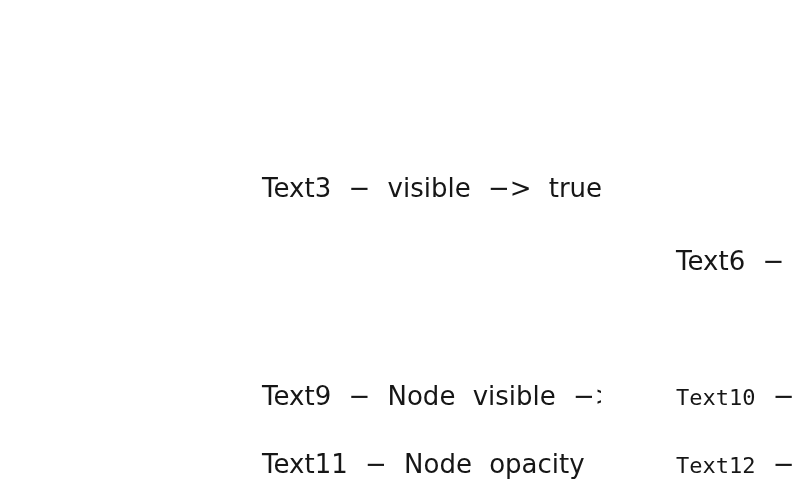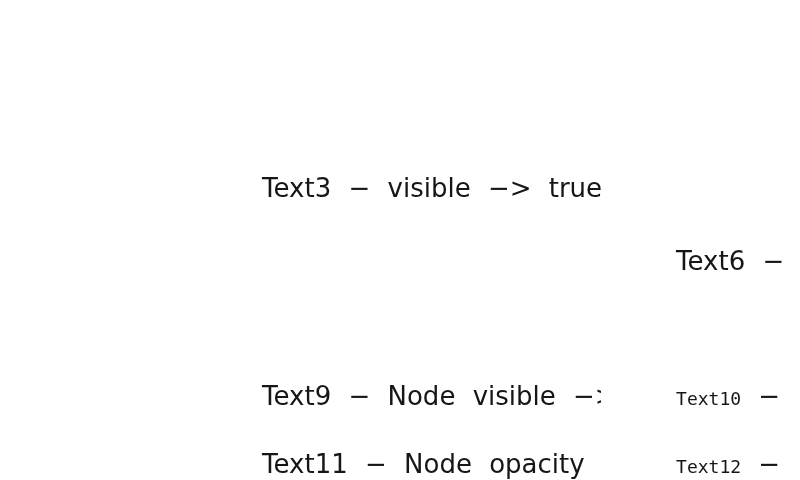--- a/index.html
+++ b/index.html
@@ -23,21 +23,21 @@
     position: absolute;
     line-height: 30px;
   }
   
   .boxed {
     background: #ffffff;
     padding-left: 6px;
   }
   .mono-id {
     font-family: "DejaVu Sans Mono", monospace;
-    font-size: 18px;          
+    font-size: 22px;          
   }
   
   #item-text3  { left: 193px; top: 143px; }
   #item-text6  { left: 601px; top: 216px; }
   #item-text9  { left: 193px; top: 351px; }
   #item-text10 { left: 601px; top: 351px; }
   #item-text11 { left: 193px; top: 419px; }
   #item-text12 { left: 601px; top: 419px; }
 </style>
 </head>

